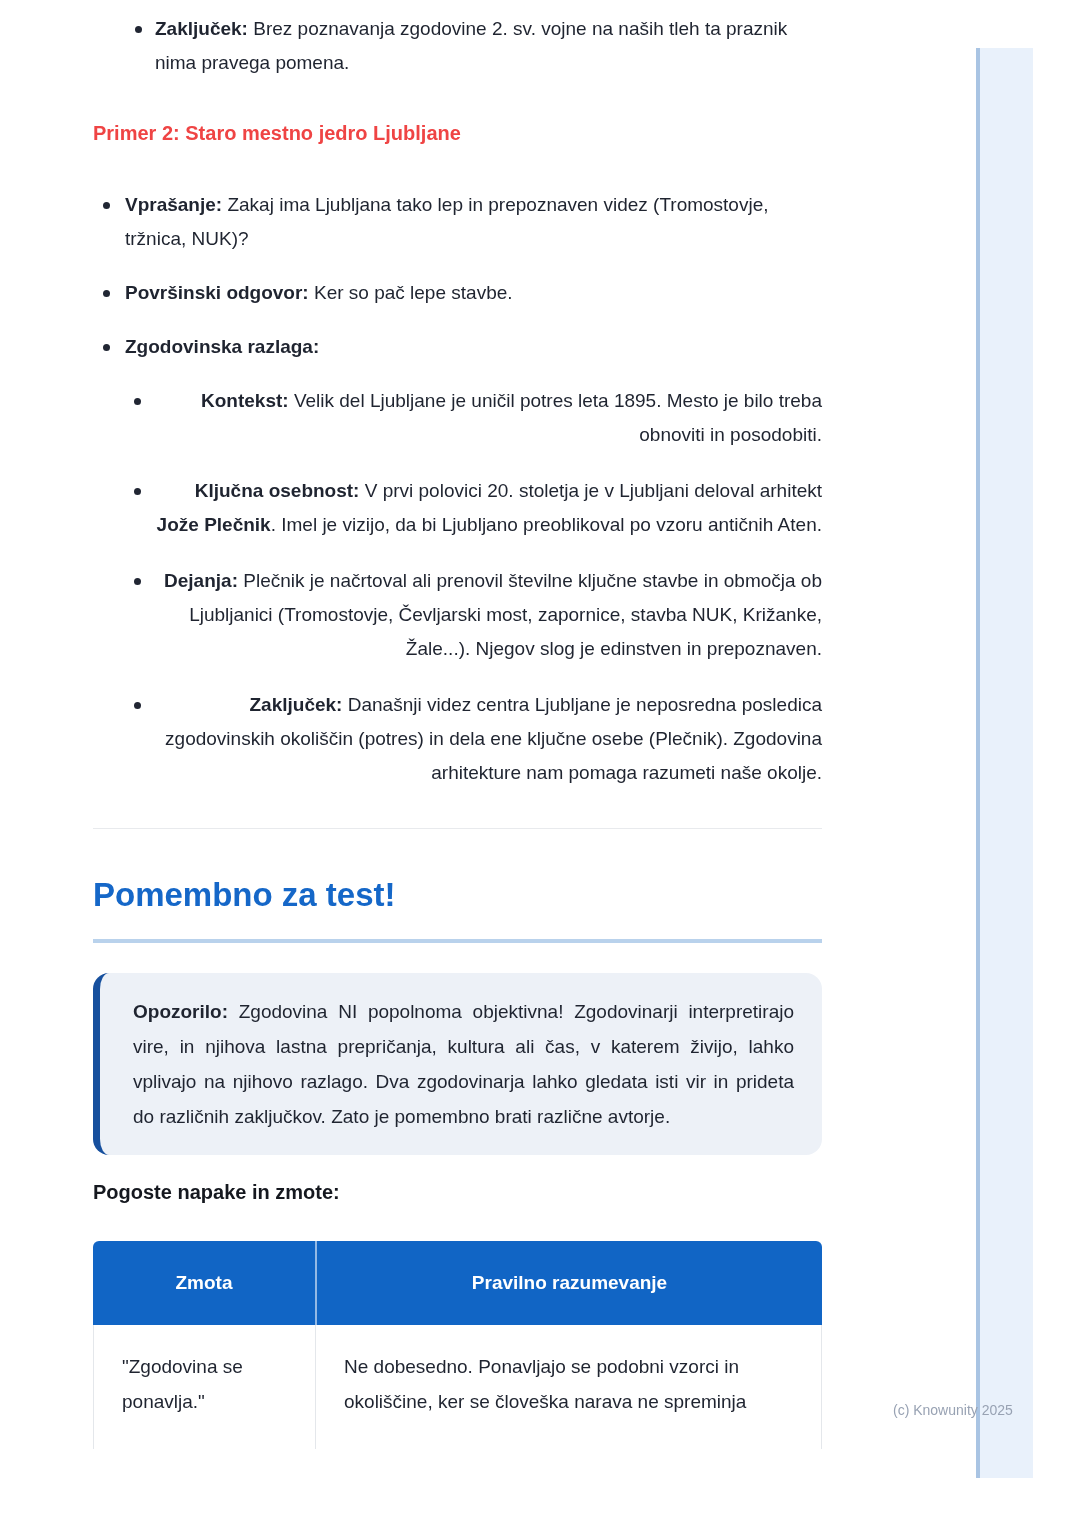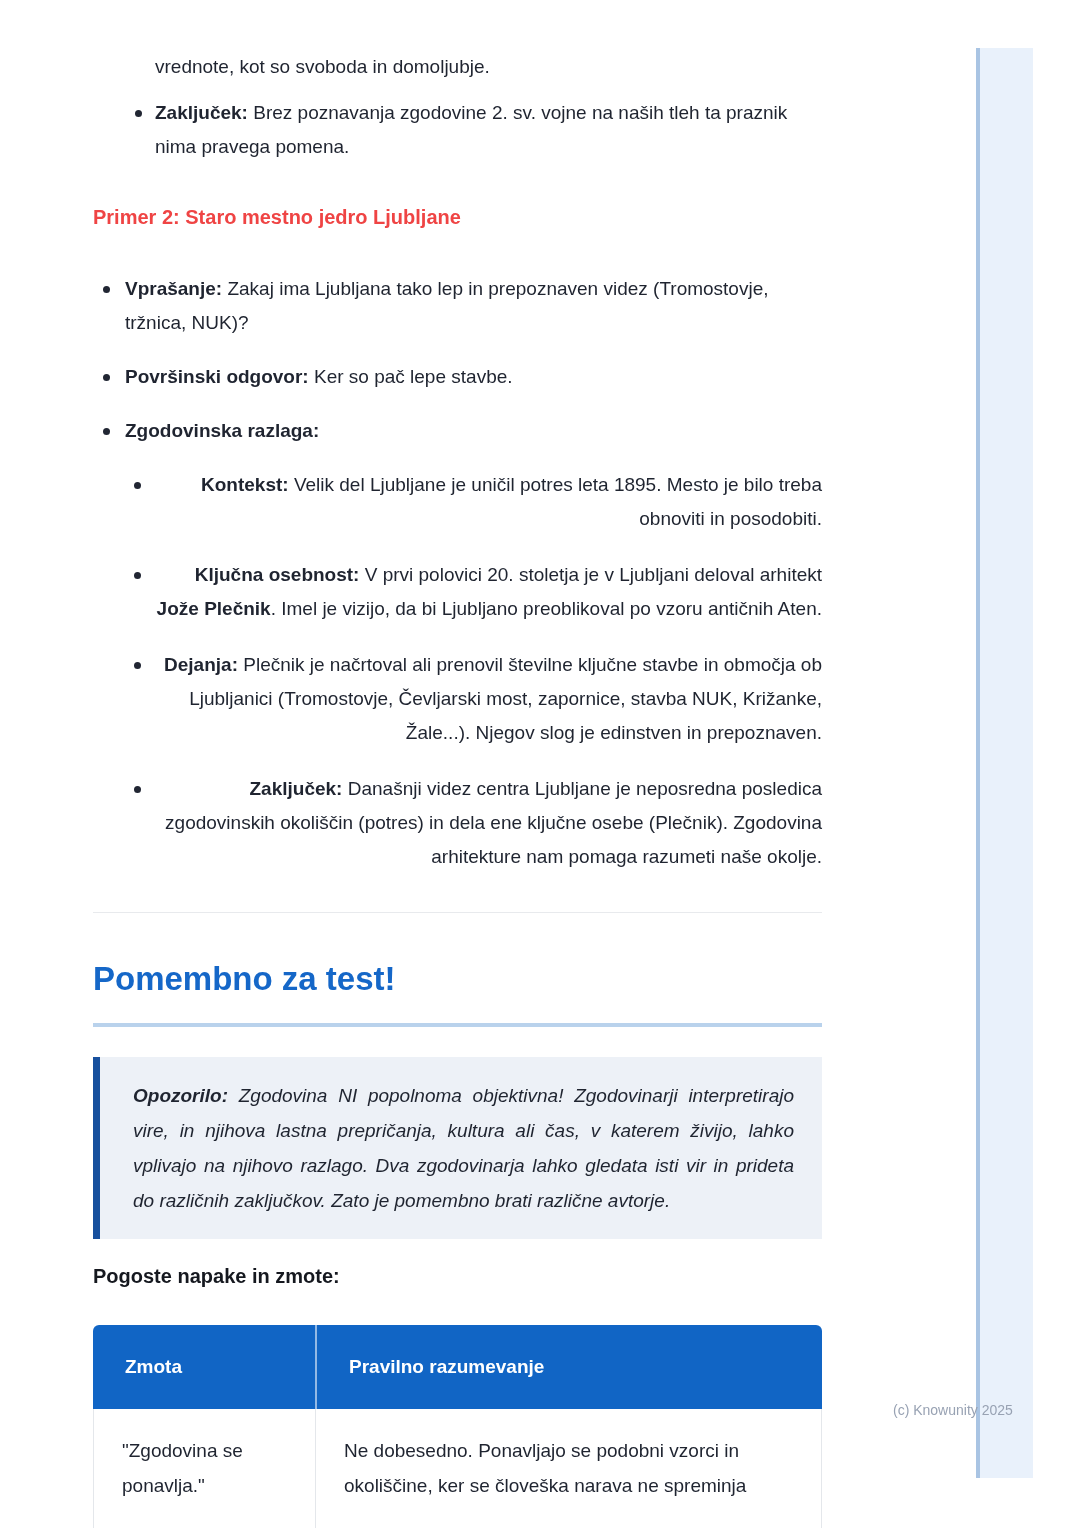--- a/index.html
+++ b/index.html
@@ -37,50 +37,49 @@
   }
   .intro-list { margin-top:12px; }
   h3.sub-heading { font-size:20px; font-weight:bold; margin-top:36px; margin-bottom:38px; color:#ef4444; }
   .divider { border:none; border-top:1px solid #e8eaed; margin-top:38px; }
   h1.big-heading {
     margin-top:46px; font-size:33px; line-height:40px; font-weight:bold;
     color:#1567c8; border-bottom:4px solid #b9d2ec; padding-bottom:24px;
   }
   .callout {
     margin-top:30px; background:#edf1f7; border-left:7px solid #17509e;
-    border-radius:0; padding:21px 28px 21px 33px;font-style:italic;
+    border-radius:16px; padding:21px 28px 21px 33px;
   }
   .callout p { text-align:justify; line-height:35px; color:#1f2430; }
   h3.mistakes-heading { font-size:20px; font-weight:bold; margin-top:20px; color:#15181f; }
   table.mistakes {
     margin-top:32px; width:729px; border-collapse:separate; border-spacing:0;
   }
   table.mistakes th {
     background:#1165c5; color:#ffffff; font-size:19px; font-weight:bold;
-    text-align:left; padding:25px 32px; vertical-align:middle;
+    text-align:center; padding:25px 32px; vertical-align:middle;
   }
   table.mistakes th:first-child { width:222px; border-top-left-radius:6px; }
   table.mistakes th:last-child { border-left:2px solid rgba(255,255,255,0.55); border-top-right-radius:6px; }
   table.mistakes td {
     background:#ffffff; font-size:19px; line-height:35px; vertical-align:top;
     padding:24px 28px 30px; border-left:1px solid #e4e7eb;
   }
   table.mistakes td:last-child { border-right:1px solid #e4e7eb; }
   table.mistakes tr.body-row td:first-child { border-left:1px solid #e4e7eb; }
 </style>
 </head>
 <body>
 
 <div class="page">
 
   <div class="right-bar"></div>
 
   <div class="content">
 
-    <p class="cont-line">vrednote, kot so svoboda in domoljubje.</p>
 
     <ul class="list sub intro-list">
       <li>
         <span class="marker"></span>
         <span class="b">Zaključek:</span><span> Brez poznavanja zgodovine 2. sv. vojne na naših tleh ta praznik nima pravega pomena.</span>
       </li>
     </ul>
 
     <h3 class="sub-heading">Primer 2: Staro mestno jedro Ljubljane</h3>
 

